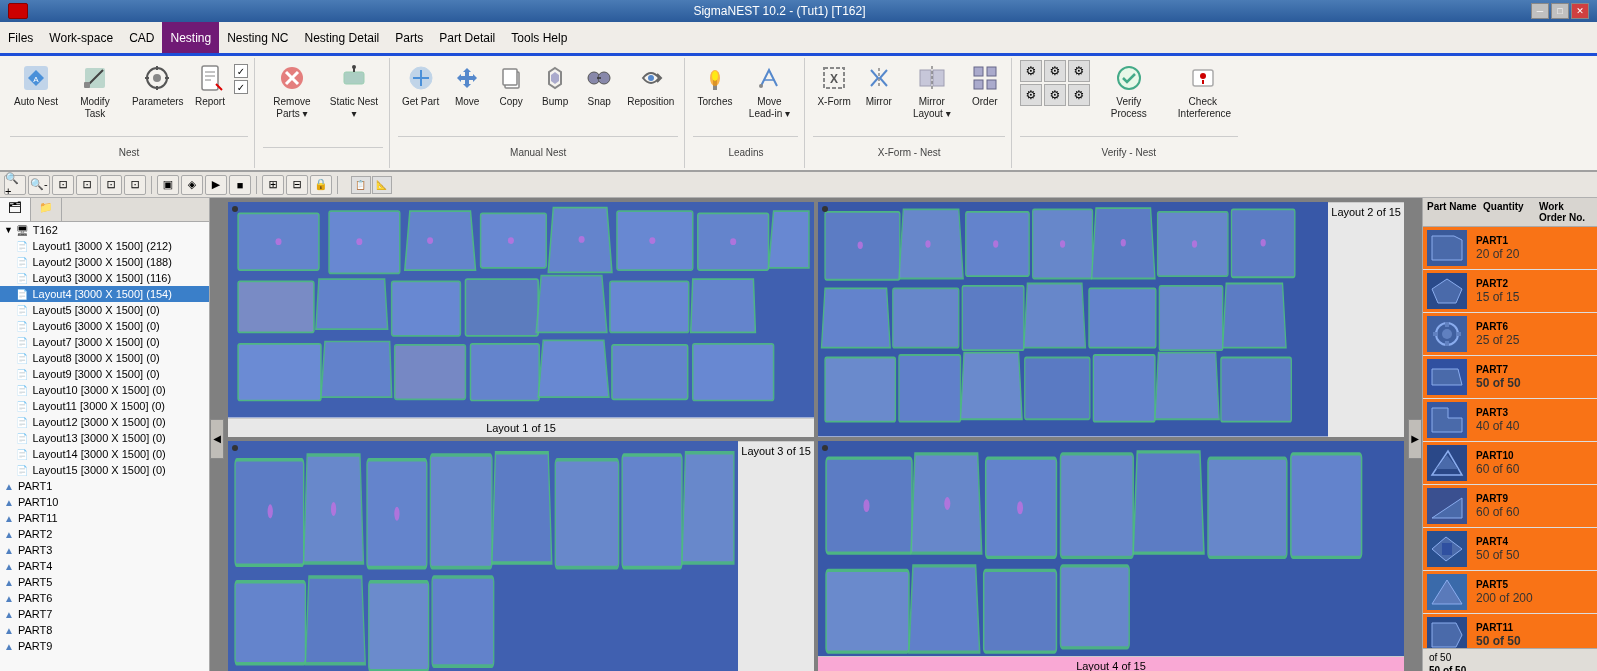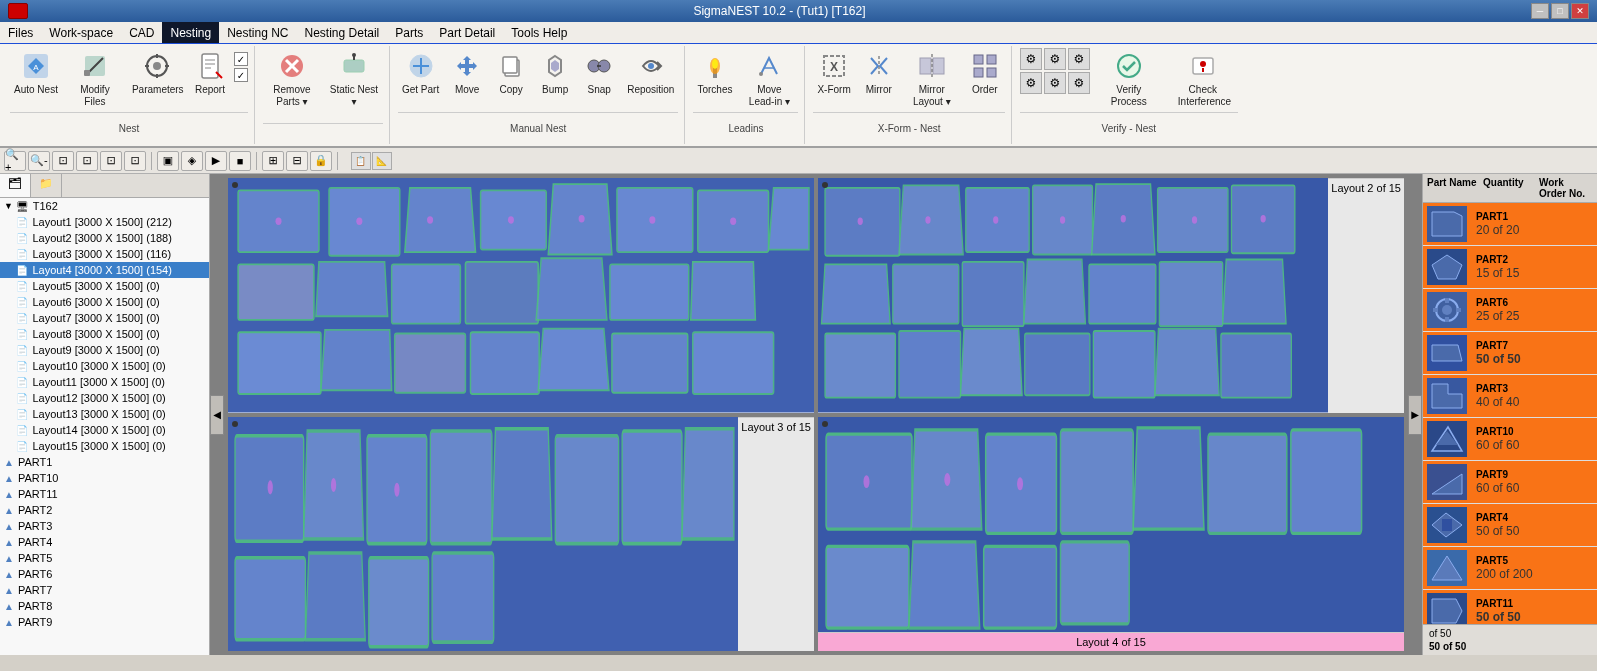--- a/index.html
+++ b/index.html
@@ -23,39 +23,39 @@
       background: #c0c0c0;
       border: 1px solid #888;
       cursor: pointer;
       display: flex; align-items: center; justify-content: center;
       font-size: 9px;
     }
     #title-bar .win-btn.close { background: #d04040; }
 
     
     #menu-bar {
-      height: 22px;
+      height: 34px;
       background: #f0ede8;
       display: flex;
       align-items: center;
-      border-bottom: 1px solid #1d4ed8;
+      border-bottom: 3px solid #1d4ed8;
     }
     .menu-item {
       padding: 2px 8px;
       cursor: pointer;
       font-size: 12px;
       height: 100%;
       display: flex;
       align-items: center;
     }
     .menu-item:hover, .menu-item.active {
       background: #4a90d9;
       color: white;
     }
-    .menu-item.active { background: #0f172a; color: white; }
+    .menu-item.active { background: #701a75; color: white; }
 
     
     #ribbon {
       background: #f5f3ef;
       border-bottom: 2px solid #a0a0a0;
       display: flex;
       flex-direction: column;
     }
     #ribbon-content {
       display: flex;
@@ -78,21 +78,21 @@
       align-items: flex-start;
       gap: 4px;
       flex: 1;
     }
     .ribbon-group-label {
       text-align: center;
       font-size: 10px;
       color: #444;
       padding: 10px 0;
       border-top: 1px solid #ccc;
-      margin-top: 2px;
+      margin-top: 14px;
     }
     .ribbon-btn {
       display: flex;
       flex-direction: column;
       align-items: center;
       justify-content: flex-start;
       cursor: pointer;
       padding: 2px 4px;
       border-radius: 3px;
       min-width: 40px;
@@ -275,21 +275,21 @@
         </div>
         <div class="ribbon-btn">
           <div class="icon-box">
             <svg width="32" height="32" viewBox="0 0 32 32">
                 <rect x="6" y="6" width="20" height="20" rx="2" fill="#6a9" opacity="0.4"></rect>
                 <path d="M10 22 L22 10 M10 22 L8 24 M22 10 L24 8" stroke="#444" stroke-width="2"></path>
                 <rect x="5" y="20" width="6" height="6" rx="1" fill="#888"></rect>
               </svg>
           </div>
           <div class="btn-label">Modify
-Files</div>
+Task</div>
         </div>
         <div class="ribbon-btn">
           <div class="icon-box">
             <svg width="32" height="32" viewBox="0 0 32 32">
                 <circle cx="16" cy="16" r="10" fill="none" stroke="#555" stroke-width="2"></circle>
                 <circle cx="16" cy="16" r="4" fill="#888"></circle>
                 <path d="M16 4 L16 8 M16 24 L16 28 M4 16 L8 16 M24 16 L28 16" stroke="#555" stroke-width="2"></path>
               </svg>
           </div>
           <div class="btn-label">Parameters</div>
@@ -713,20 +713,21 @@
 
             <circle cx="50" cy="35" r="3" fill="#c070e0" opacity="0.8"></circle>
             <circle cx="130" cy="35" r="3" fill="#c070e0" opacity="0.8"></circle>
             <circle cx="200" cy="34" r="3" fill="#c070e0" opacity="0.8"></circle>
             <circle cx="280" cy="34" r="3" fill="#c070e0" opacity="0.8"></circle>
             <circle cx="350" cy="33" r="3" fill="#c070e0" opacity="0.8"></circle>
             <circle cx="420" cy="34" r="3" fill="#c070e0" opacity="0.8"></circle>
             <circle cx="500" cy="35" r="3" fill="#c070e0" opacity="0.8"></circle>
           </svg>
         </div>
+        <div style="text-align:center;font-size:11px;padding:3px;background:#e8e8e8;border-top:1px solid #ccc;">Layout 1 of 15</div>
       </div>
 
       <div style="background:white; display:flex; ">
         <div style="flex:1; position:relative; overflow:hidden;">
           <div style="position:absolute;top:4px;left:4px;width:6px;height:6px;border-radius:50%;background:#333;z-index:2;"></div>
           <svg width="100%" height="100%" viewBox="0 0 580 190" preserveAspectRatio="none" style="display:block;">
             <rect width="580" height="190" fill="#3858a8"></rect>
 
             <rect x="8" y="8" width="85" height="55" rx="2" fill="#6080c8" stroke="#50c080" stroke-width="1.5" opacity="0.9"></rect>
             <polygon points="97,6 160,6 165,62 92,62" fill="#7090d0" stroke="#50c080" stroke-width="1.5" opacity="0.85"></polygon>

